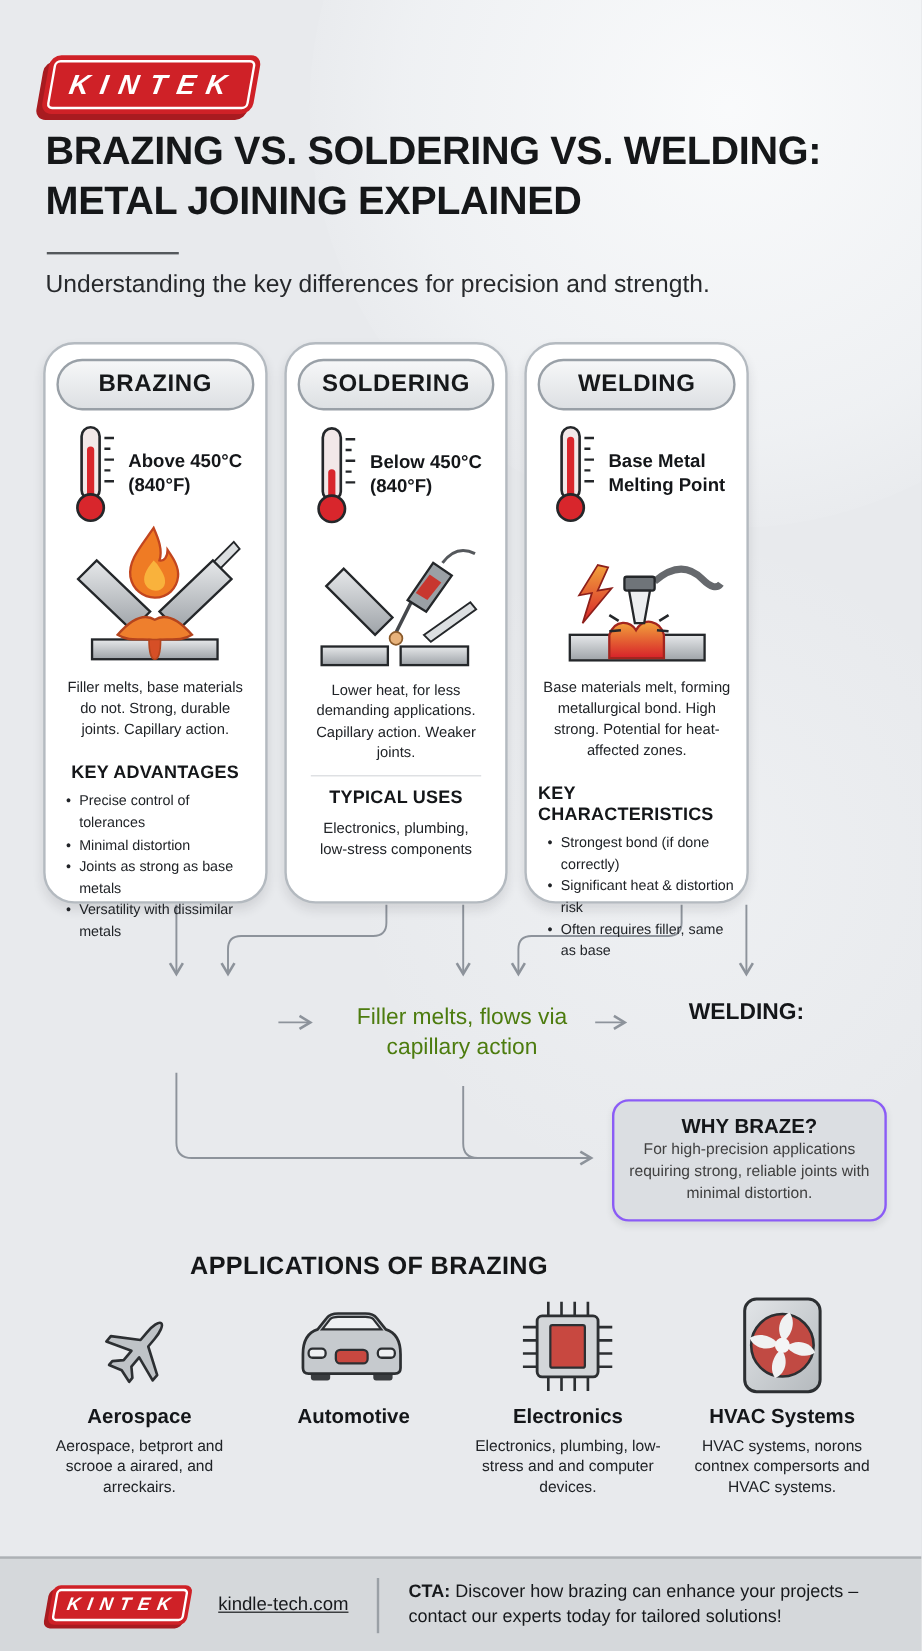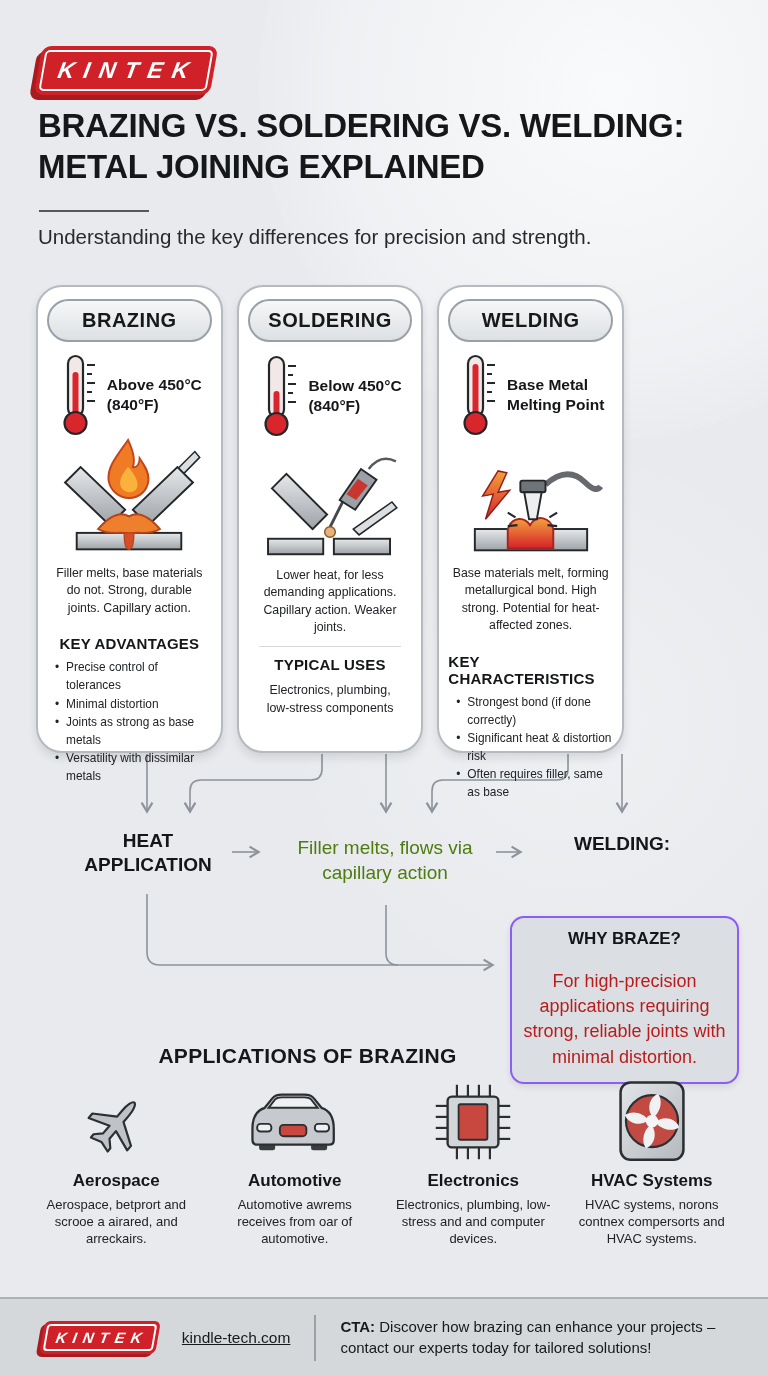--- a/index.html
+++ b/index.html
@@ -49,21 +49,21 @@
   .flow-title{font-size:19px;font-weight:bold;line-height:1.25;color:#141619;}
   .flow-sub{font-size:19px;line-height:1.32;margin-top:3px;color:#4d7c0f;}
   #node-heat{left:58px;top:829px;width:180px;}
   #node-bs{left:272px;top:832px;width:226px;}
   #node-weld{left:532px;top:832px;width:180px;}
 
   .why-braze{position:absolute;left:510px;top:916px;width:229px;box-sizing:border-box;background:#dbdee2;
              border:2px solid #8b5cf6;border-radius:14px;padding:11px 9px 12px;text-align:center;
              box-shadow:0 3px 6px rgba(40,45,50,.10);z-index:2;}
   .why-title{font-size:17px;font-weight:bold;color:#141619;}
-  .why-text{font-size:18px;line-height:1.4;margin-top:20px;color:#b91c1c;}
+  .why-text{font-size:13px;line-height:1.4;margin-top:0;color:#404040;}
 
   
   .apps-title{position:absolute;left:0;top:1044px;width:615px;text-align:center;font-size:21px;
               font-weight:bold;letter-spacing:.3px;color:#151719;z-index:2;}
   .apps-grid{position:absolute;left:30px;top:1080px;width:708px;display:grid;
              grid-template-columns:repeat(4,1fr);gap:6px;z-index:2;}
   .app{text-align:center;}
   .app-iconbox{height:84px;display:flex;align-items:center;justify-content:center;}
   .app-label{font-size:17px;font-weight:bold;margin-top:7px;color:#141619;}
   .app-desc{font-size:13px;line-height:1.32;margin-top:5px;color:#202327;padding:0 5px;}
@@ -260,26 +260,20 @@
       <path d="M386,1 V58" marker-end="url(#arr)"></path>
       <path d="M568,1 V16 Q568,27 557,27 H443 Q432,27 432,38 V58" marker-end="url(#arr)"></path>
       <path d="M622,1 V58" marker-end="url(#arr)"></path>
       <path d="M232,99 H258" marker-end="url(#arr)"></path>
       <path d="M496,99 H520" marker-end="url(#arr)"></path>
       <path d="M147,141 V199 Q147,212 160,212 H492" marker-end="url(#arr)"></path>
       <path d="M386,152 V200 Q386,212 398,212"></path>
     </g>
   </svg>
 
-  <div class="flow-node" id="node-heat">
-    <div class="flow-title">
-      <div>HEAT</div>
-      <div>APPLICATION</div>
-    </div>
-  </div>
   <div class="flow-node" id="node-bs">
     <div class="flow-sub">Filler melts, flows via capillary action</div>
   </div>
   <div class="flow-node" id="node-weld">
     <div class="flow-title">WELDING:</div>
   </div>
 
   <div class="why-braze">
     <div class="why-title">WHY BRAZE?</div>
     <div class="why-text">For high-precision applications requiring strong, reliable joints with minimal distortion.</div>
@@ -306,21 +300,20 @@
           <rect x="17" y="56" width="17" height="7" rx="2.5" fill="#3a3d40"></rect>
           <rect x="72" y="56" width="17" height="7" rx="2.5" fill="#3a3d40"></rect>
           <path d="M10,40 Q10,22 23,18 L31,8 Q34,4 41,4 H65 Q72,4 75,8 L83,18 Q96,22 96,40 V52 Q96,57 91,57 H15 Q10,57 10,52 Z" fill="#c6cace" stroke="#2c2f32" stroke-width="2.4"></path>
           <path d="M27,18 L34,9 Q36,7 41,7 H65 Q70,7 72,9 L79,18 Z" fill="#eef0f2" stroke="#2c2f32" stroke-width="2"></path>
           <rect x="39" y="36" width="28" height="12" rx="4" fill="#c84840" stroke="#2c2f32" stroke-width="2"></rect>
           <rect x="15" y="35" width="15" height="8" rx="3.5" fill="#eef0f2" stroke="#2c2f32" stroke-width="2"></rect>
           <rect x="76" y="35" width="15" height="8" rx="3.5" fill="#eef0f2" stroke="#2c2f32" stroke-width="2"></rect>
         </svg>
       </div>
       <div class="app-label">Automotive</div>
-      <div class="app-desc">Automotive awrems receives from oar of automotive.</div>
     </div>
 
     <div class="app">
       <div class="app-iconbox">
         <svg width="88" height="88" viewBox="0 0 104 104">
           <g stroke="#2c2f32" stroke-width="2.6">
             <line x1="33" y1="8" x2="33" y2="22"></line>
               <line x1="46" y1="8" x2="46" y2="22"></line>
             <line x1="59" y1="8" x2="59" y2="22"></line>
               <line x1="72" y1="8" x2="72" y2="22"></line>

